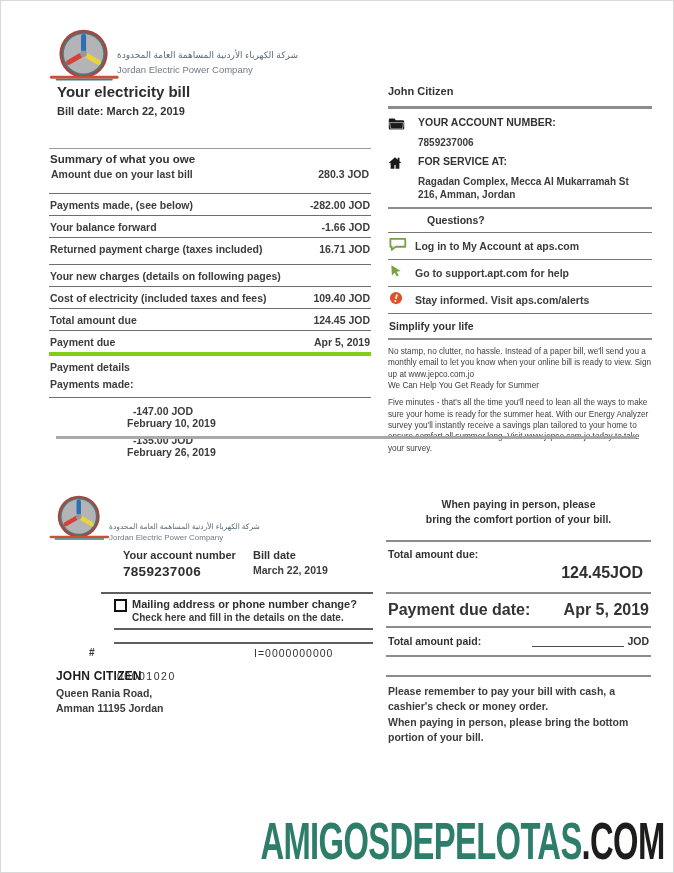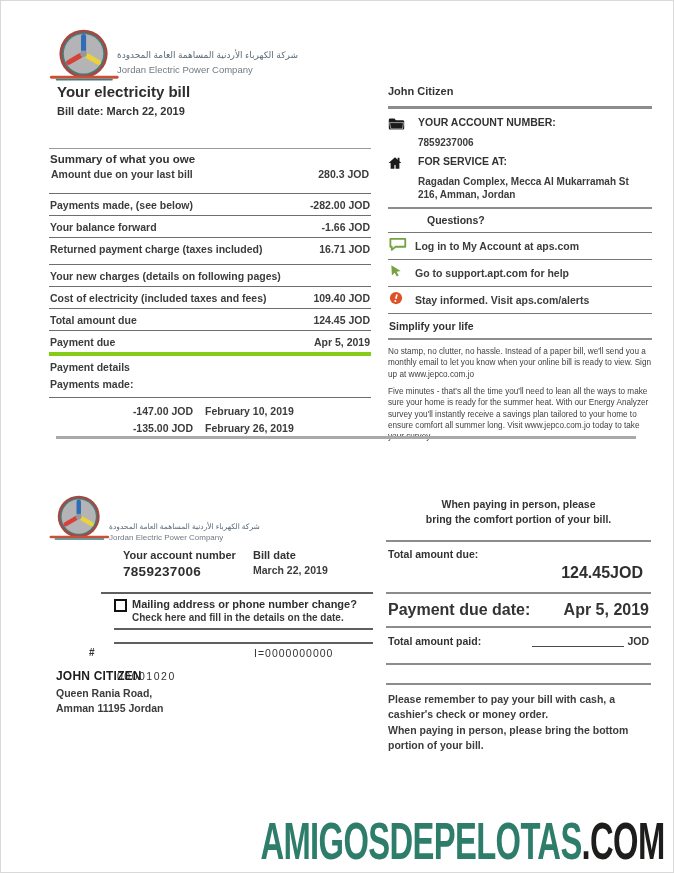--- a/index.html
+++ b/index.html
@@ -27,21 +27,21 @@
   .summary { position:absolute; left:48px; top:147px; width:322px; font-size:10.5px; }
   .sum-head { border-top:1px solid #9a9a9a; padding:4px 1px 12px 1px; }
   .sum-head .h { font-weight:700; font-size:11.5px; color:#333; margin-bottom:2px; }
   .srow { display:flex; justify-content:space-between; border-top:1px solid #6e6e6e;
           padding:4.5px 1px; font-weight:700; color:#3c3c3c; }
   .srow.gap { margin-top:5px; }
   .srow .v { text-align:right; }
   .sdetails { border-top:4px solid #84cc16; padding:4.5px 1px 2px 1px; font-weight:700; color:#3c3c3c; }
   .sdetails div { margin-bottom:5px; }
   .spayments { border-top:1px solid #6e6e6e; padding:7px 0 0 66px; font-weight:700; color:#3c3c3c; }
-  .pay-line { display:flex; margin-bottom:5px; }
+  .pay-line { display:flex; margin-bottom:5px;flex-direction:column; }
   .pay-line .amt { width:78px; text-align:right; }
   .pay-line .dt { margin-left:12px; }
 
   
   .rcol { position:absolute; left:387px; top:84px; width:264px; }
   .cust-name { font-weight:700; font-size:11px; color:#333; margin-bottom:9px; }
   .acct-block { border-top:3px solid #8d8d8d; padding-top:7px; }
   .icon-row { display:flex; align-items:flex-start; margin-bottom:1px; }
   .icon-cell { width:30px; padding-top:1px; }
   .icon-row .lbl { font-weight:700; font-size:10.5px; color:#333; }
@@ -81,21 +81,21 @@
 
   
   .stub-right { position:absolute; left:385px; top:496px; width:265px; }
   .pay-note { text-align:center; font-weight:700; font-size:10.5px; color:#333; line-height:1.45; padding:0 10px; }
   .totals { margin-top:13px; }
   .trow1 { border-top:2px solid #8c8c8c; padding:6px 2px 4px 2px; }
   .trow1 .lbl { font-weight:700; font-size:10.5px; color:#333; }
   .trow1 .big { text-align:right; font-size:16px; font-weight:600; color:#2e2e2e; padding:4px 6px 6px 0; }
   .trow2 { border-top:2px solid #8c8c8c; display:flex; justify-content:space-between; padding:7px 2px; }
   .trow2 .lbl, .trow2 .val { font-weight:700; font-size:16px; color:#333; }
-  .trow3 { border-top:2px solid #8c8c8c; border-bottom:2px solid #8c8c8c; display:flex; justify-content:space-between; align-items:flex-end; padding:7px 2px 16px 2px; }
+  .trow3 { border-top:2px solid #8c8c8c; border-bottom:2px solid #8c8c8c; display:flex; justify-content:space-between; align-items:flex-end; padding:7px 2px 8px 2px; }
   .trow3 .lbl { font-weight:700; font-size:10.5px; color:#333; }
   .trow3 .right { display:flex; align-items:flex-end; }
   .blank-line { display:inline-block; width:92px; border-bottom:1.5px solid #4a4a4a; height:11px; margin-right:3px; }
   .trow3 .cur { font-weight:700; font-size:10.5px; color:#333; }
   .reminder { margin-top:18px; border-top:2px solid #8c8c8c; padding:7px 2px 0 2px;
               font-weight:700; font-size:10.5px; color:#3c3c3c; line-height:1.42; }
   .reminder div { margin-bottom:1px; }
 
   
   .watermark { position:absolute; top:810px; right:8px; white-space:nowrap; font-weight:700;
@@ -232,20 +232,21 @@
                 <circle cx="12.1" cy="17.2" r="1.7" fill="#fff"></circle>
               </g>
             </svg>
         </span>
         <span class="txt">Stay informed. Visit aps.com/alerts</span>
       </div>
     </div>
 
     <div class="simplify-head">Simplify your life</div>
     <div class="rpara">No stamp, no clutter, no hassle. Instead of a paper bill, we'll send you a monthly email to let you know when your online bill is ready to view. Sign up at www.jepco.com.jo</div>
+    <div class="rpara tight">We Can Help You Get Ready for Summer</div>
     <div class="rpara">Five minutes - that's all the time you'll need to lean all the ways to make sure your home is ready for the summer heat. With our Energy Analyzer survey you'll instantly receive a savings plan tailored to your home to ensure comfort all summer long. Visit www.jepco.com.jo today to take your survey.</div>
   </div>
 
   <div class="mid-divider"></div>
 
   <div class="logo logo-bottom">
     <svg width="66" height="51" viewBox="0 0 104 78">
       <circle cx="50" cy="36" r="33" fill="#a24a42"></circle>
       <circle cx="50" cy="36" r="29" fill="#3f7f84"></circle>
       <circle cx="50" cy="36" r="27" fill="#b4b4b6"></circle>

